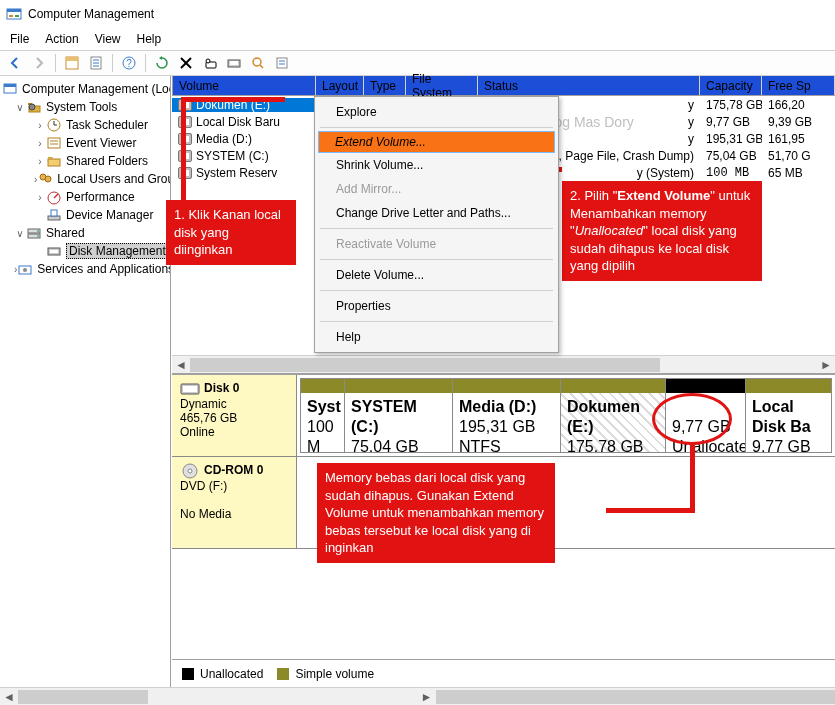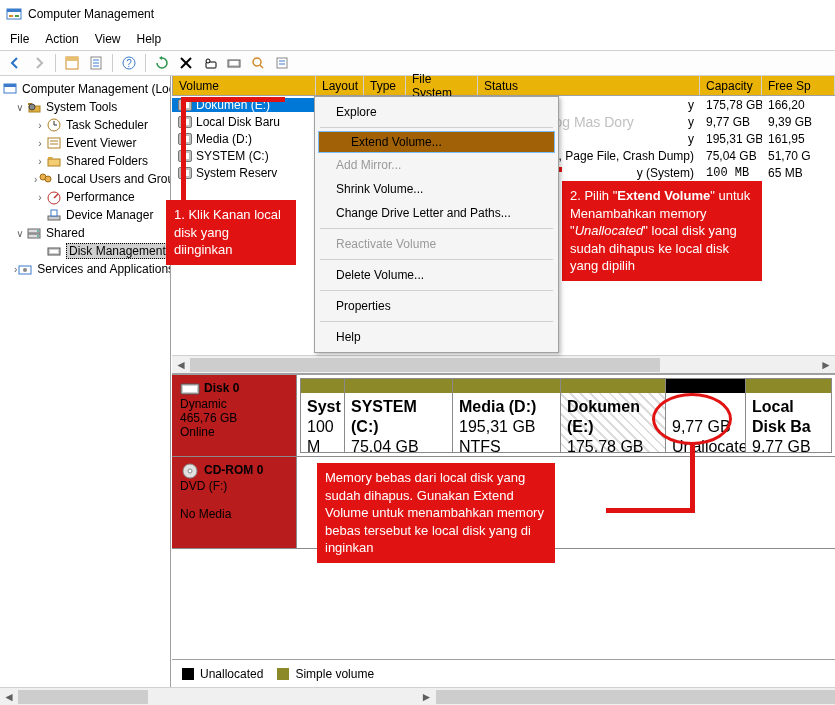--- a/index.html
+++ b/index.html
@@ -21,44 +21,44 @@
   .tree-row { display:flex; align-items:center; height:18px; padding-left:2px; white-space:nowrap; }
   .tw { display:inline-block; width:12px; text-align:center; color:#646464; font-size:10px; }
   .tree-icon { width:16px; height:16px; display:inline-flex; align-items:center; justify-content:center; margin-right:4px; }
   .tree-sel { background:#d0d0d0; border:1px dotted #000; padding:0 2px; }
   .indent1 { padding-left:14px; }
   .indent2 { padding-left:34px; }
   
   .right { flex:1; display:flex; flex-direction:column; position:relative; border-left:1px solid #fff;}
   .grid { border-bottom:1px solid #a0a0a0; position:relative; height:298px; }
   .grid-head { display:flex; height:20px; background:#fff; border-bottom:1px solid #a0a0a0; }
-  .gh { border-right:1px solid #d0d0d0; padding:2px 6px; background:#eab308; font-size:12px; display:flex; align-items:center; position:relative;}
+  .gh { border-right:1px solid #d0d0d0; padding:2px 6px; background:#1d4ed8; font-size:12px; display:flex; align-items:center; position:relative;}
   .gh:first-child { border-left:1px solid #a0a0a0; }
   .grid-body { position:relative; }
   .gr { display:flex; height:17px; align-items:center; }
   .gc { padding:0 6px; overflow:hidden; white-space:nowrap; display:flex; align-items:center; }
   .sel { background:#0078d7; color:#fff; }
   .vol-icon { width:14px; height:12px; margin-right:4px; background:#bfbfbf; border:1px solid #777; border-radius:2px; position:relative;}
   .vol-icon::before{content:"";position:absolute;left:2px;top:2px;width:8px;height:6px;background:#fff;}
   
   .ctx { position:absolute; left:142px; top:20px; width:245px; background:#f5f5f5; border:1px solid #a0a0a0; box-shadow:2px 2px 4px rgba(0,0,0,0.25); z-index:10; padding:3px; }
   .ctx-row { height:24px; display:flex; align-items:center; padding:0 18px; cursor:default; }
   .ctx-row.disabled { color:#9a9a9a; }
-  .ctx-hover { background:#a16207; border:1px solid #7abdff; padding:0 32px; height:22px; }
+  .ctx-hover { background:#f97316; border:1px solid #7abdff; padding:0 16px; height:22px;font-style:italic; }
   .ctx-sep { height:1px; background:#d0d0d0; margin:3px 2px; }
   
   .callout { position:absolute; background:#e11212; color:#fff; font-size:13px; padding:6px 8px; line-height:1.35; z-index:6; }
   .callout b { font-weight:bold; }
   .callout i { font-style:italic; }
   .redline { position:absolute; background:#e11212; z-index:7; }
   .redcircle { position:absolute; border:3px solid #e11212; border-radius:50%; z-index:7; }
   
   .lower { flex:1; position:relative; border-top:1px solid #a0a0a0; }
   .diskrow { display:flex; height:82px; border-bottom:1px solid #8a8a8a; }
-  .diskhead { width:125px; border-right:1px solid #8a8a8a; padding:6px 8px; background:#b91c1c; }
+  .diskhead { width:125px; border-right:1px solid #8a8a8a; padding:6px 8px; background:#fef9c3; }
   .diskarea { flex:1; display:flex; align-items:stretch; padding:3px; gap:0; background:#fff; }
   .part { border:1px solid #8a8a8a; margin-right:0; display:flex; flex-direction:column; position:relative; }
   .part + .part { border-left:none; }
   .part-top { height:14px; background:#8c8a28; }
   .part-top.black { background:#000; }
   .part-body { flex:1; padding:4px 6px; font-size:16px; overflow:hidden; line-height:1.25;}
   .hatch { background:repeating-linear-gradient(45deg,#fff,#fff 5px,#dcdcdc 5px,#dcdcdc 7px); }
   .diskhead b{font-weight:bold;}
   .cdrom-icon, .disk-icon { display:inline-block; width:20px; height:16px; vertical-align:middle; margin-right:4px;}
   
@@ -347,22 +347,22 @@
             <div class="gc" style="flex: 1 1 0%;">65 MB</div>
           </div>
         </div>
 
       <span class="watermark" style="left:370px; top:38px;">Blog Mas Dory</span>
 
       <div class="ctx">
         <div class="ctx-row">Explore</div>
         <div class="ctx-sep"></div>
         <div class="ctx-row ctx-hover">Extend Volume...</div>
+        <div class="ctx-row">Shrink Volume...</div>
         <div class="ctx-row disabled">Add Mirror...</div>
-        <div class="ctx-row">Shrink Volume...</div>
         <div class="ctx-row">Change Drive Letter and Paths...</div>
         <div class="ctx-sep"></div>
         <div class="ctx-row disabled">Reactivate Volume</div>
         <div class="ctx-sep"></div>
         <div class="ctx-row">Delete Volume...</div>
         <div class="ctx-sep"></div>
         <div class="ctx-row">Properties</div>
         <div class="ctx-sep"></div>
         <div class="ctx-row">Help</div>
       </div>

